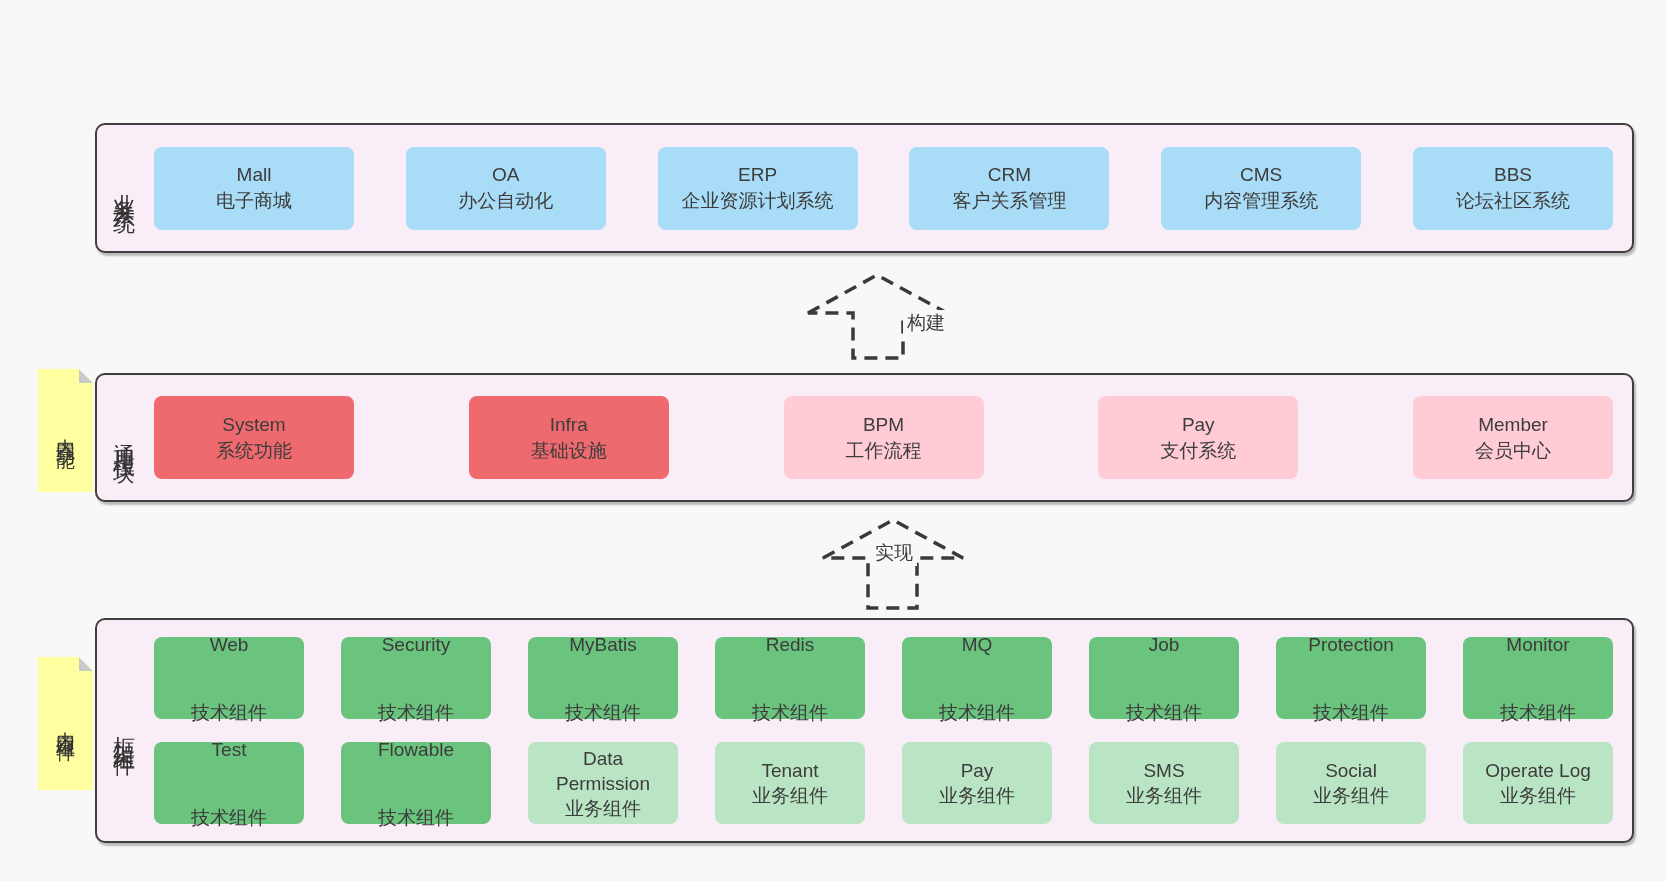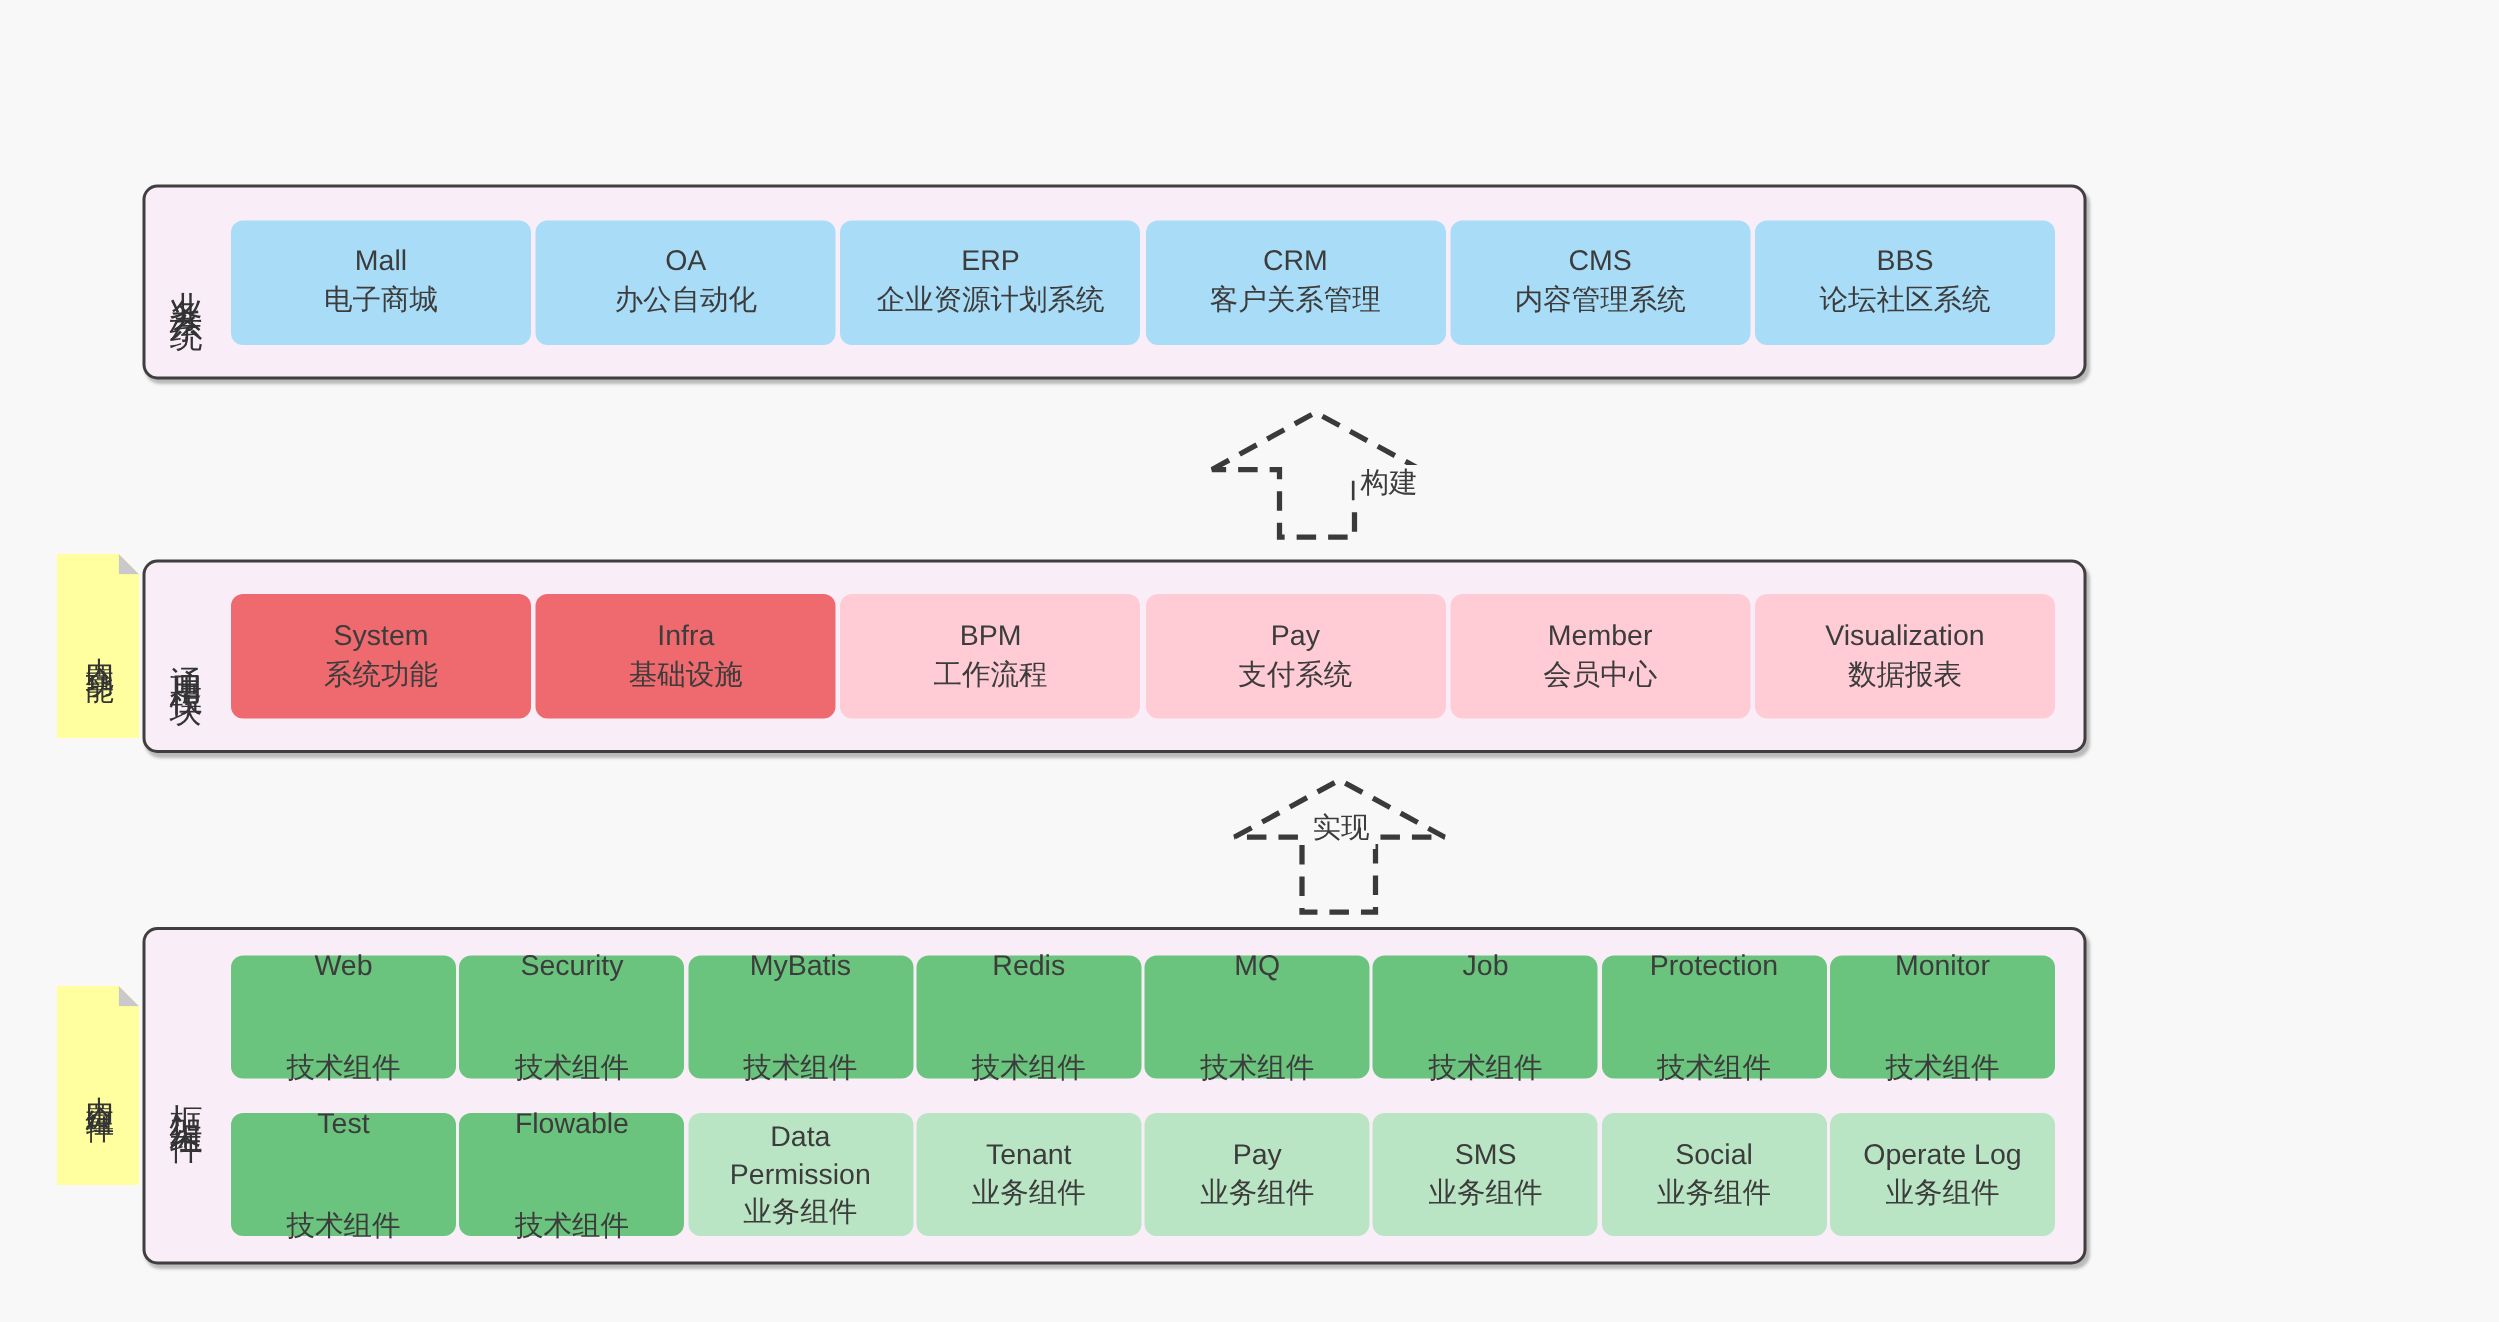--- a/index.html
+++ b/index.html
@@ -13,21 +13,21 @@
     width: 1666px;
     height: 881px;
     background: var(--page_bg, #f8f8f8);
     overflow: hidden;
     color: var(--text, #3c3c3c);
   }
   
   .layer {
     position: absolute;
     left: 95px;
-    width: 1296px;
+    width: 1539px;
     box-sizing: border-box;
     background: var(--layer_bg, #f9eef8);
     border: 2px solid var(--layer_border, #3f3f3f);
     border-radius: 10px;
     box-shadow: 2px 3px 2px rgba(110,110,110,0.45);
   }
   .layer-business   { top: 123px; height: 130px; }
   .layer-modules    { top: 373px; height: 129px; }
   .layer-components { top: 618px; height: 225px; }
 
@@ -195,24 +195,20 @@
           <div>工作流程</div>
         </div>
         <div class="box box-lg pink">
           <div>Pay</div>
           <div>支付系统</div>
         </div>
         <div class="box box-lg pink">
           <div>Member</div>
           <div>会员中心</div>
         </div>
-        <div class="box box-lg pink">
-          <div>Visualization</div>
-          <div>数据报表</div>
-        </div>
       </div>
     </div>
   </section>
 
   <aside class="note note-modules">
     <div class="note-fold"></div>
     <span>内置功能</span>
   </aside>
 
   <svg class="arrow-svg" style="left:815px; top:513px;" width="155" height="97" viewBox="0 0 155 97">

